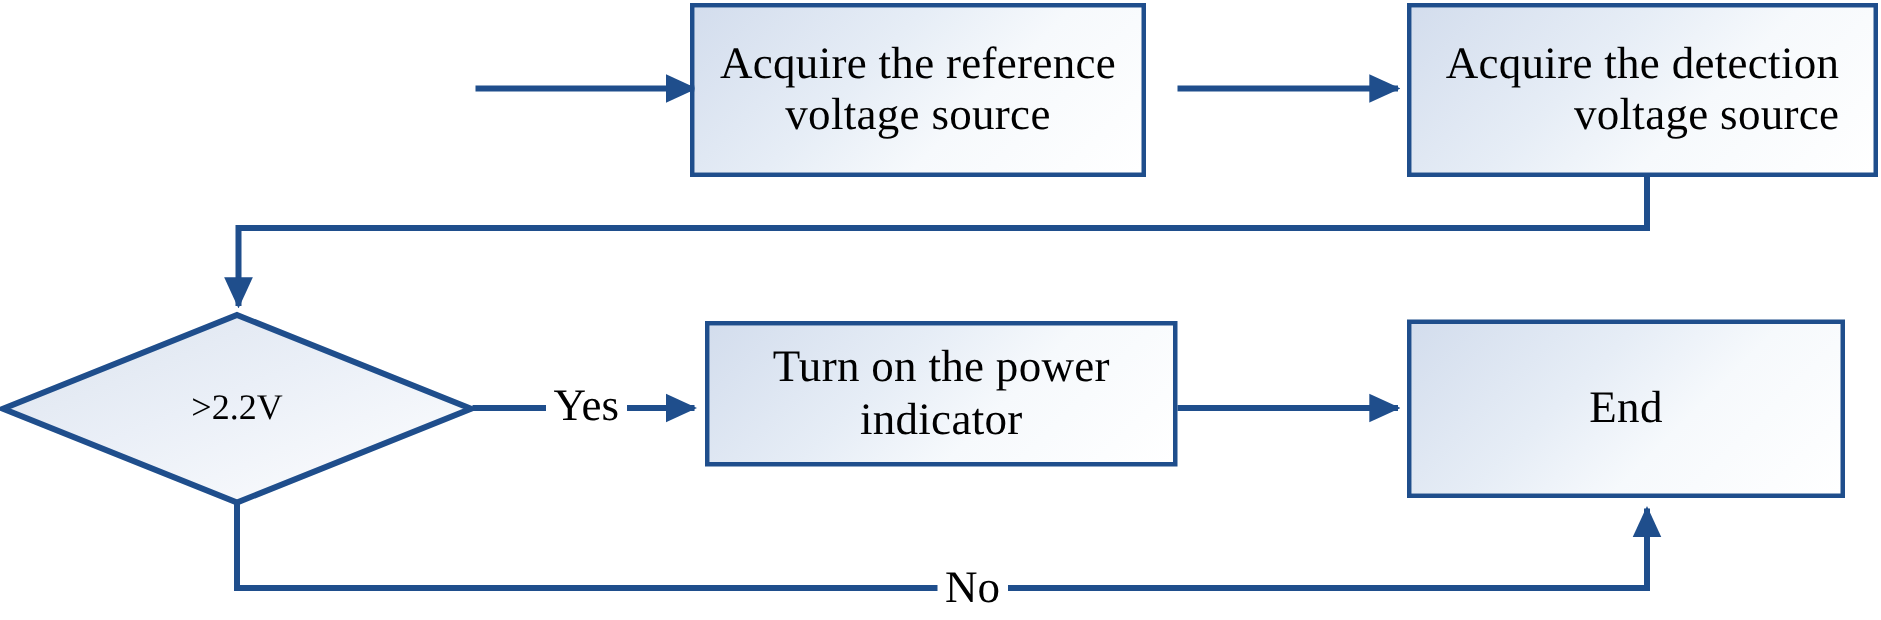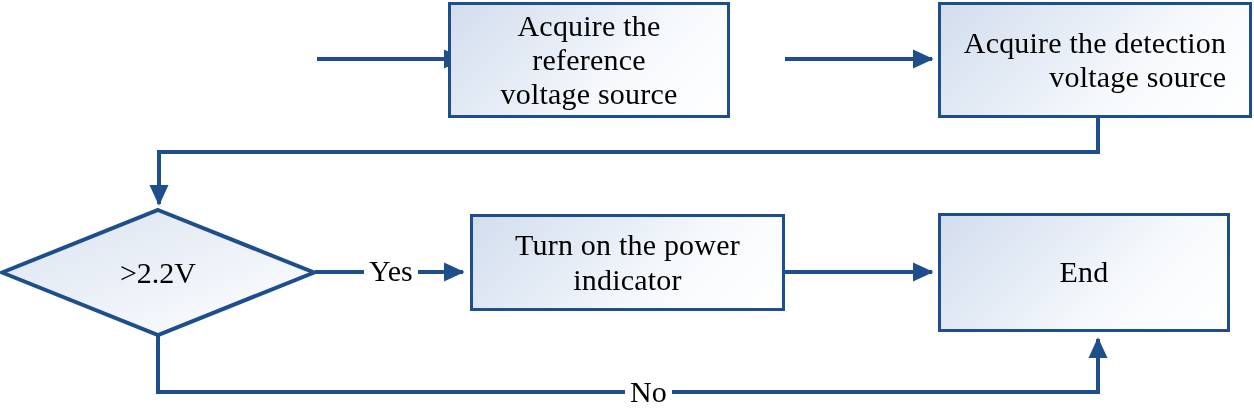--- a/index.html
+++ b/index.html
@@ -44,21 +44,21 @@
   }
   .diamond-text {
     position: absolute;
     left: 0;
     top: 0;
     width: 100%;
     height: 100%;
     display: flex;
     align-items: center;
     justify-content: center;
-    font-size: 30px;
+    font-size: 24px;
     color: #000000;
   }
   #edges {
     position: absolute;
     left: 0;
     top: 0;
     width: 1254px;
     height: 413px;
     pointer-events: none;
   }
@@ -102,21 +102,21 @@
     <g>
       <line x1="785" y1="272" x2="932" y2="272" stroke="#1F4E8C" stroke-width="4" marker-end="url(#arrow-right)"></line>
     </g>
 
     <g>
       <path d="M 158 335 L 158 392 L 1098 392 L 1098 339" fill="none" stroke="#1F4E8C" stroke-width="4" marker-end="url(#arrow-right)"></path>
     </g>
   </svg>
 
 
-  <div class="node" style="left:448px; top:2px; width:282px; height:116px;">
+  <div class="node" style="left:460px; top:2px; width:304px; height:116px;">
     <span class="label">Acquire the reference
 voltage source</span>
   </div>
 
   <div class="node" style="left:938px; top:2px; width:314px; height:116px;text-align:right;">
     <span class="label">Acquire the detection
 voltage source</span>
   </div>
 
   <div class="diamond-wrap" style="left:0px; top:208px; width:316px; height:129px;">

